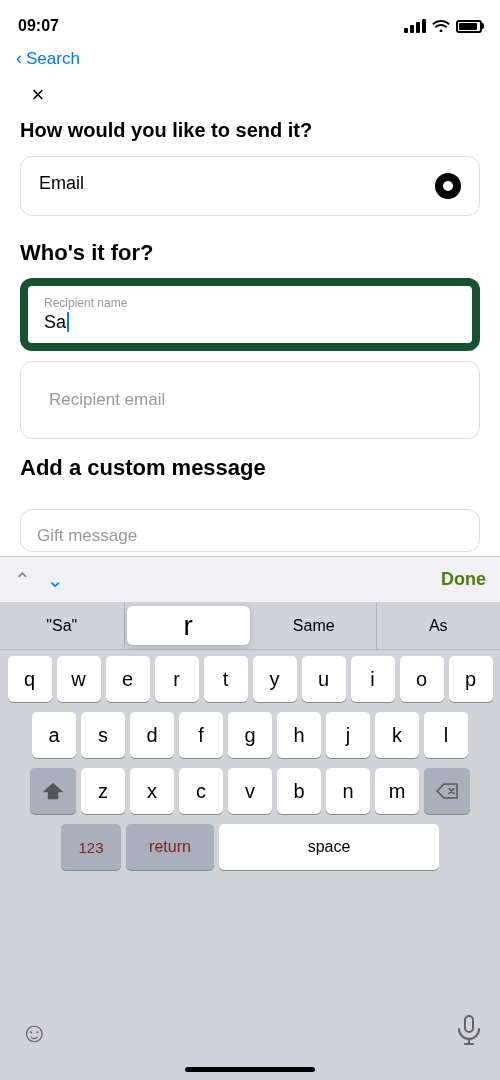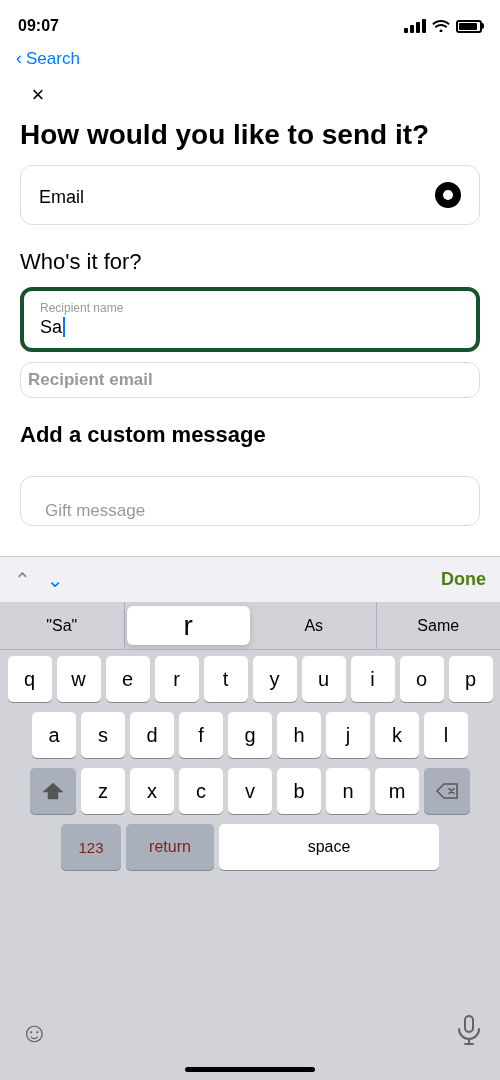--- a/index.html
+++ b/index.html
@@ -104,33 +104,33 @@
       width: 36px;
       height: 36px;
       display: flex;
       align-items: center;
       justify-content: center;
       cursor: pointer;
       margin-bottom: 6px;
     }
 
     .section-heading-top {
-      font-size: 28px;
+      font-size: 20px;
       font-weight: 600;
       color: #000;
       margin-bottom: 14px;
     }
 
     
     .option-box {
       border: 1.5px solid #ddd;
       border-radius: 12px;
       padding: 16px 18px;
       display: flex;
-      align-items: flex-end;
+      align-items: flex-start;
       justify-content: space-between;
       margin-bottom: 24px;
     }
     .option-label {
       font-size: 18px;
       color: #000;
     }
     .radio-selected {
       width: 26px;
       height: 26px;
@@ -145,26 +145,26 @@
       content: '';
       width: 10px;
       height: 10px;
       background: #fff;
       border-radius: 50%;
     }
 
     
     .section-heading {
       font-size: 22px;
-      font-weight: 400;
+      font-weight: 700;
       color: #000;
       margin-bottom: 12px;
     }
     .recipient-name-box {
-      border: 4px solid #14532d;
+      border: 8px solid #14532d;
       border-radius: 12px;
       padding: 10px 16px;
       margin-bottom: 0;
     }
     .recipient-name-label {
       font-size: 12px;
       color: #999;
       margin-bottom: 2px;
     }
     .recipient-name-value {
@@ -182,40 +182,39 @@
       vertical-align: middle;
       animation: blink 1s infinite;
     }
     @keyframes blink {
       0%, 100% { opacity: 1; }
       50% { opacity: 0; }
     }
     .recipient-email-box {
       border: 1.5px solid #ddd;
       border-radius: 12px;
-      padding: 7px;
+      padding: 28px;
       margin-top: 10px;
-      margin-bottom: 24px;
-      font-weight: bold;
+      margin-bottom: 16px;
     }
     .recipient-email-placeholder {
       font-size: 17px;
       color: #999;
     }
 
     .add-message-heading {
       font-size: 22px;
       font-weight: 700;
       color: #000;
       margin-bottom: 28px;
     }
     .gift-message-box {
       border: 1.5px solid #ddd;
       border-radius: 12px;
-      padding: 24px;
+      padding: 16px;
       height: 43px;
       overflow: hidden;
       margin-top: 23px;
     }
     .gift-message-placeholder {
       font-size: 17px;
       color: #999;
     }
 
     
@@ -451,22 +450,22 @@
   <div class="toolbar-arrows">
     <span class="toolbar-arrow">⌃</span>
     <span class="toolbar-arrow active">⌄</span>
   </div>
   <span class="toolbar-done">Done</span>
 </div>
 
 <div class="autocomplete-bar">
   <div class="autocomplete-item">"Sa"</div>
   <div class="autocomplete-item highlighted">r</div>
+  <div class="autocomplete-item">Same</div>
   <div class="autocomplete-item">As</div>
-  <div class="autocomplete-item">Same</div>
 </div>
 
 <div class="keyboard">
 
   <div class="keyboard-row">
     <div class="key">q</div>
     <div class="key">w</div>
     <div class="key">e</div>
     <div class="key">r</div>
     <div class="key">t</div>

